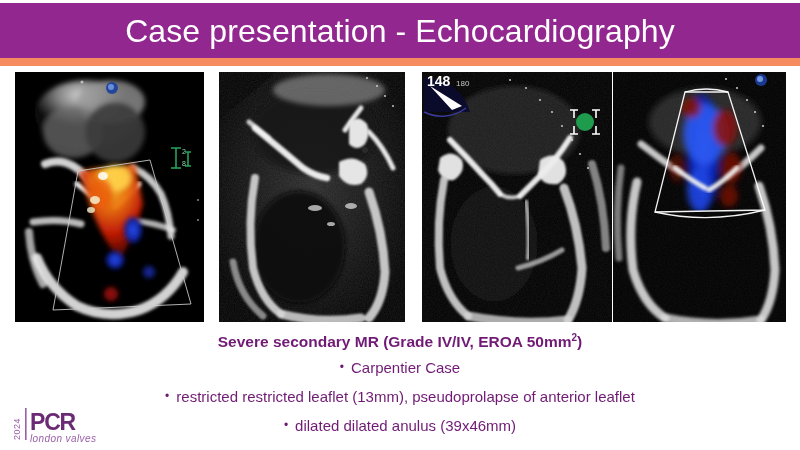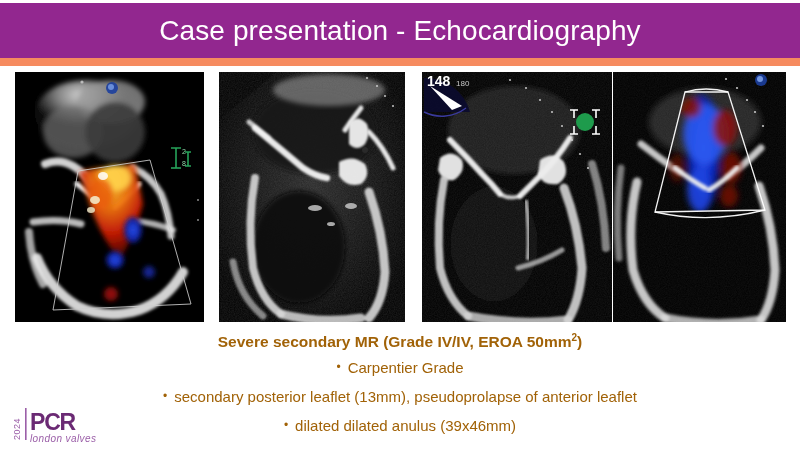--- a/index.html
+++ b/index.html
@@ -13,21 +13,21 @@
   #slide{position:relative;width:800px;height:450px;background:#fff;overflow:hidden;}
 
   
   .title-band{
     position:absolute;left:0;top:3px;width:800px;height:55px;
     background:#92278f;
     display:flex;align-items:center;justify-content:center;
   }
   .title-text{
     color:#ffffff;
-    font-size:28px;
+    font-size:32px;
     font-weight:400;
     letter-spacing:.1px;
     line-height:1;
     white-space:nowrap;
   }
   .title-underline{
     position:absolute;left:0;top:58px;width:800px;height:8px;
     background:#f68b5f;
   }
 
@@ -37,21 +37,21 @@
   .panel svg{display:block;width:100%;height:100%;}
 
   #panel1{left:15px;width:189px;}
   #panel2{left:219px;width:186px;}
   #panel3{left:422px;width:190px;}
   #panel4{left:613px;width:173px;}
 
   
   .captions{
     position:absolute;left:0;top:332px;width:800px;
-    text-align:center;color:#a16207;
+    text-align:center;color:#701a75;
   }
   .cap-head{
     font-size:15.5px;font-weight:bold;line-height:1.1;
     margin:0 0 9px 0;
   }
   .cap-head sup{font-size:10px;vertical-align:super;}
   .cap-line{
     font-size:15px;font-weight:400;line-height:1.15;
     margin:0 0 11px 0;
   }
@@ -388,24 +388,24 @@
         <circle cx="147" cy="7" r="3" fill="#84a8ee" opacity="0.85"></circle>
       </svg>
     </div>
   </div>
 
   <div class="captions">
     <div class="cap-head">
       <span>Severe secondary MR (Grade IV/IV, EROA 50mm</span><sup>2</sup><span>)</span>
     </div>
     <div class="cap-line">
-      <span class="cap-bullet">•</span><span>Carpentier Grade</span>
+      <span class="cap-bullet">•</span><span>Carpentier Case</span>
     </div>
     <div class="cap-line">
-      <span class="cap-bullet">•</span><span>secondary posterior leaflet (13mm), pseudoprolapse of anterior leaflet</span>
+      <span class="cap-bullet">•</span><span>restricted restricted leaflet (13mm), pseudoprolapse of anterior leaflet</span>
     </div>
     <div class="cap-line">
       <span class="cap-bullet">•</span><span>dilated dilated anulus (39x46mm)</span>
     </div>
   </div>
 
   <div class="logo">
     <svg viewBox="0 0 100 42" width="100" height="42">
       <text x="-36" y="12" transform="rotate(-90)" fill="#9b5fa8" font-family="'Liberation Sans',sans-serif" font-size="9" letter-spacing="0.5">2024</text>
       <rect x="17" y="4" width="1.6" height="32" fill="#9b5fa8"></rect>

